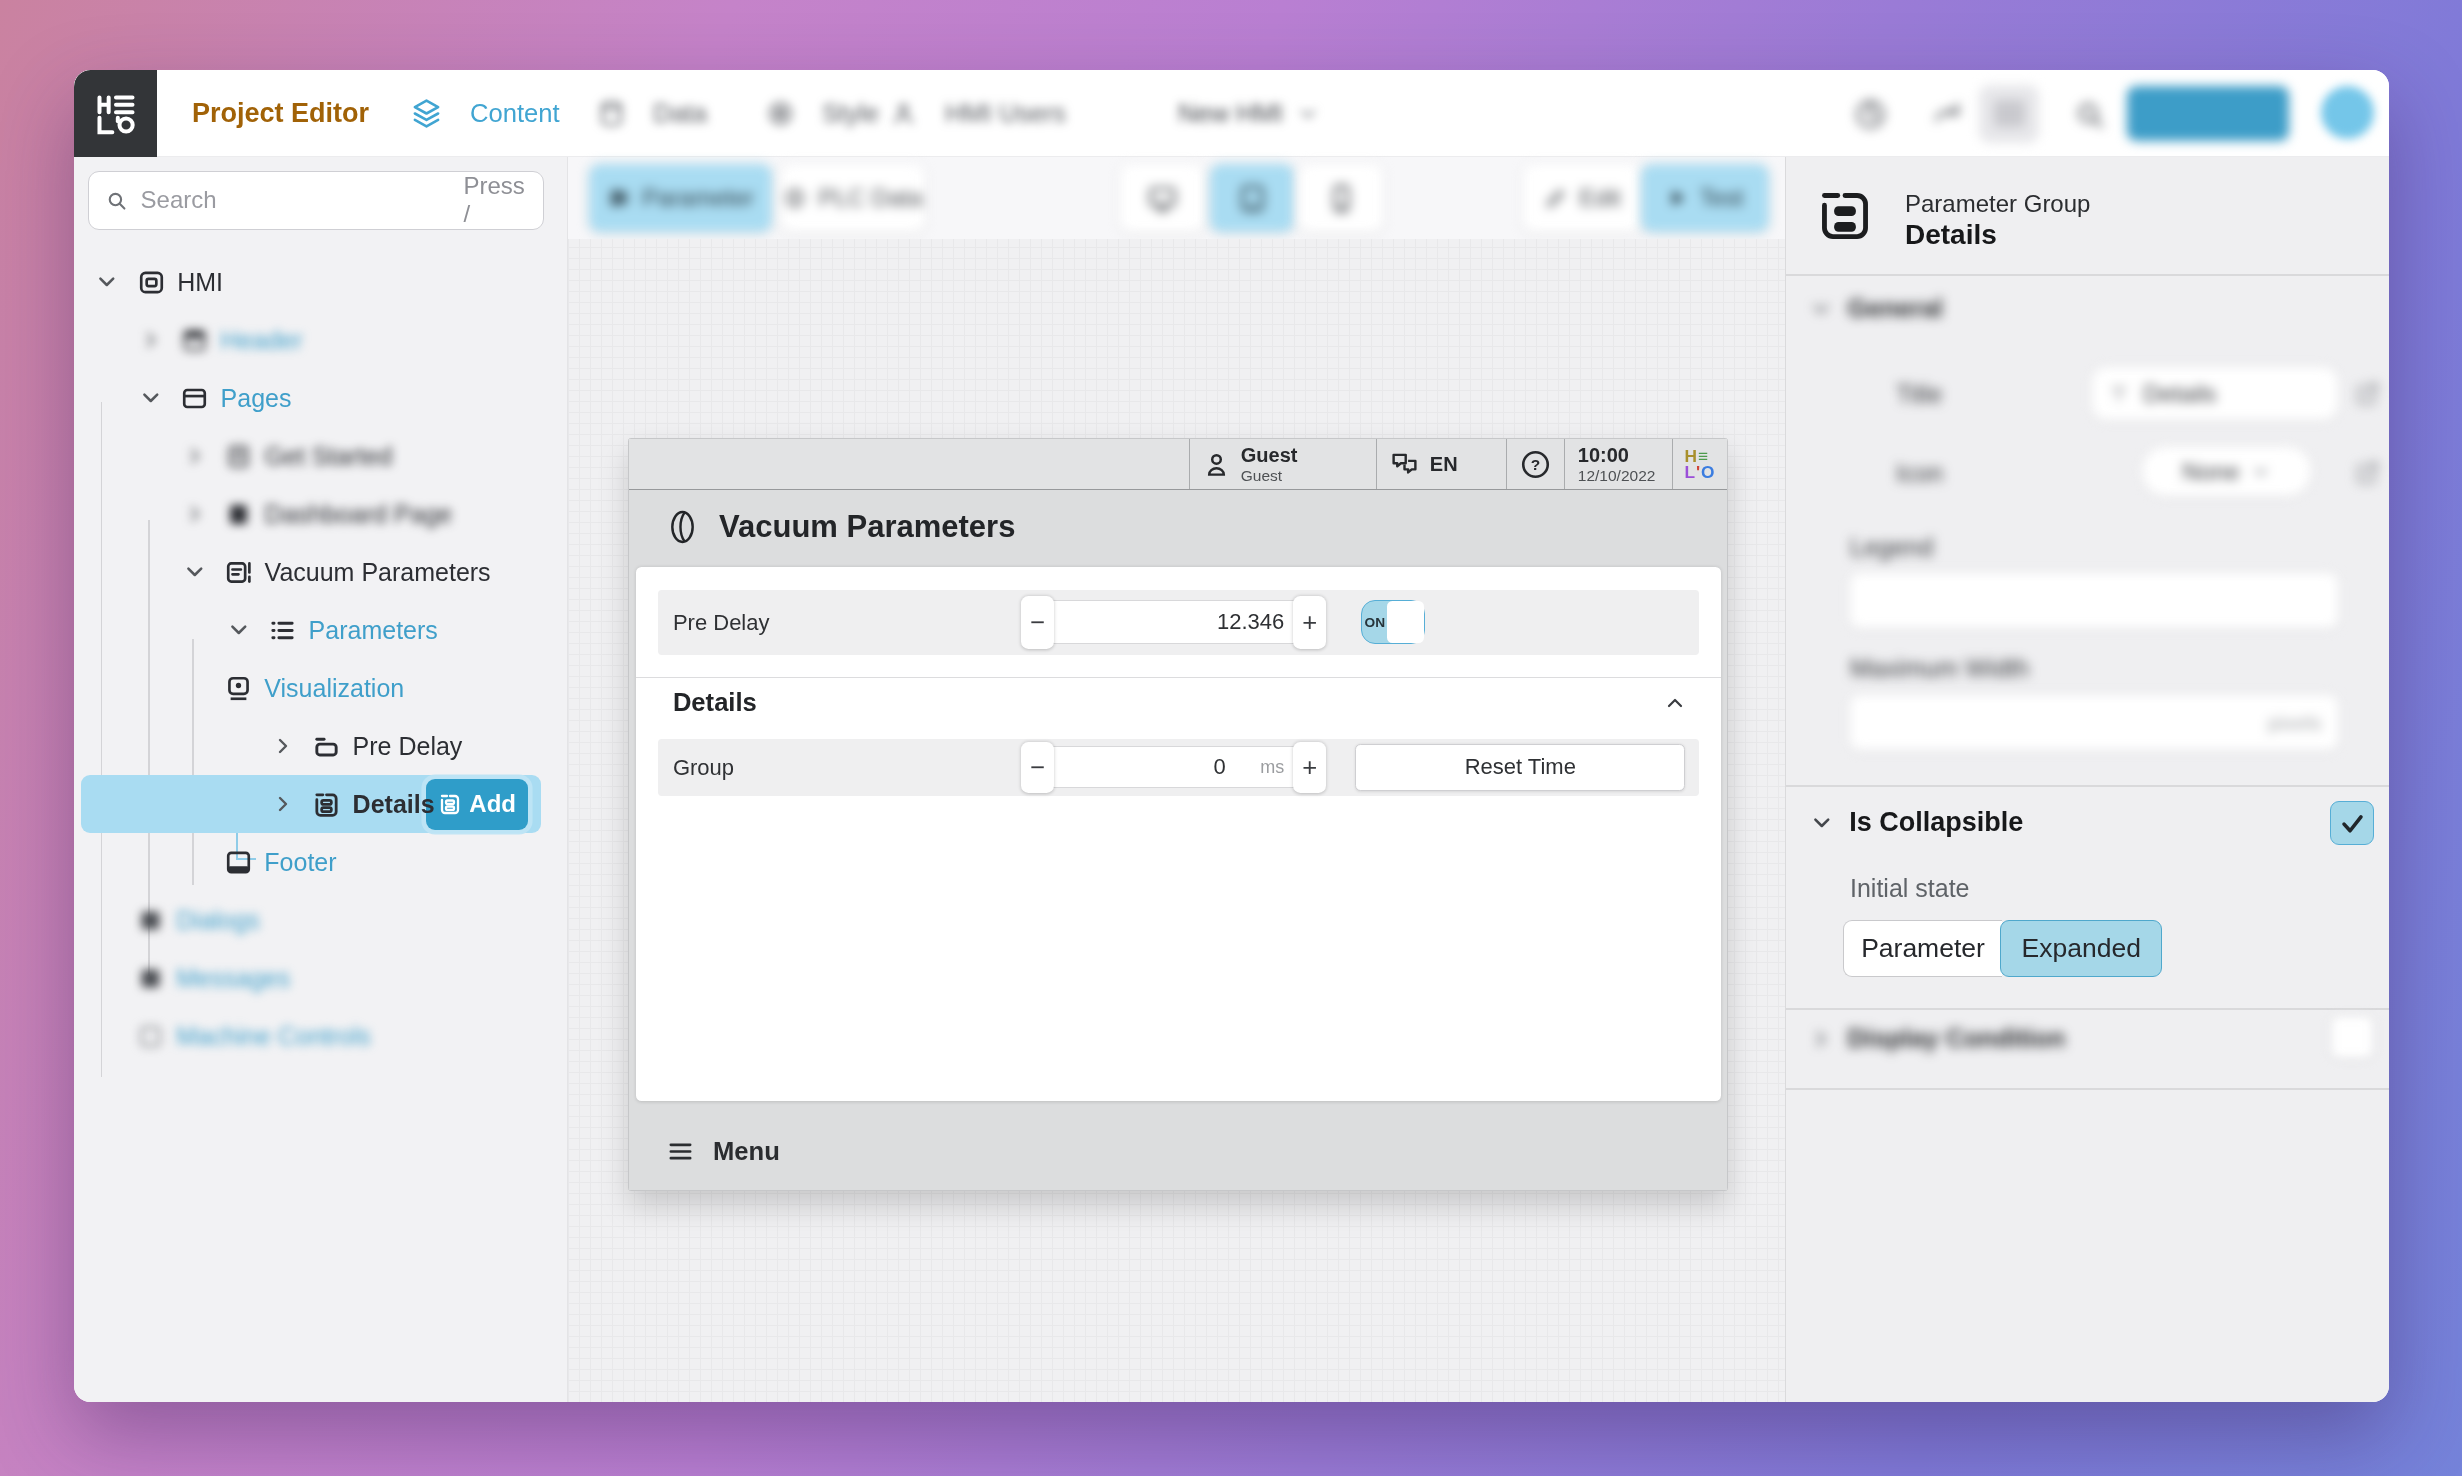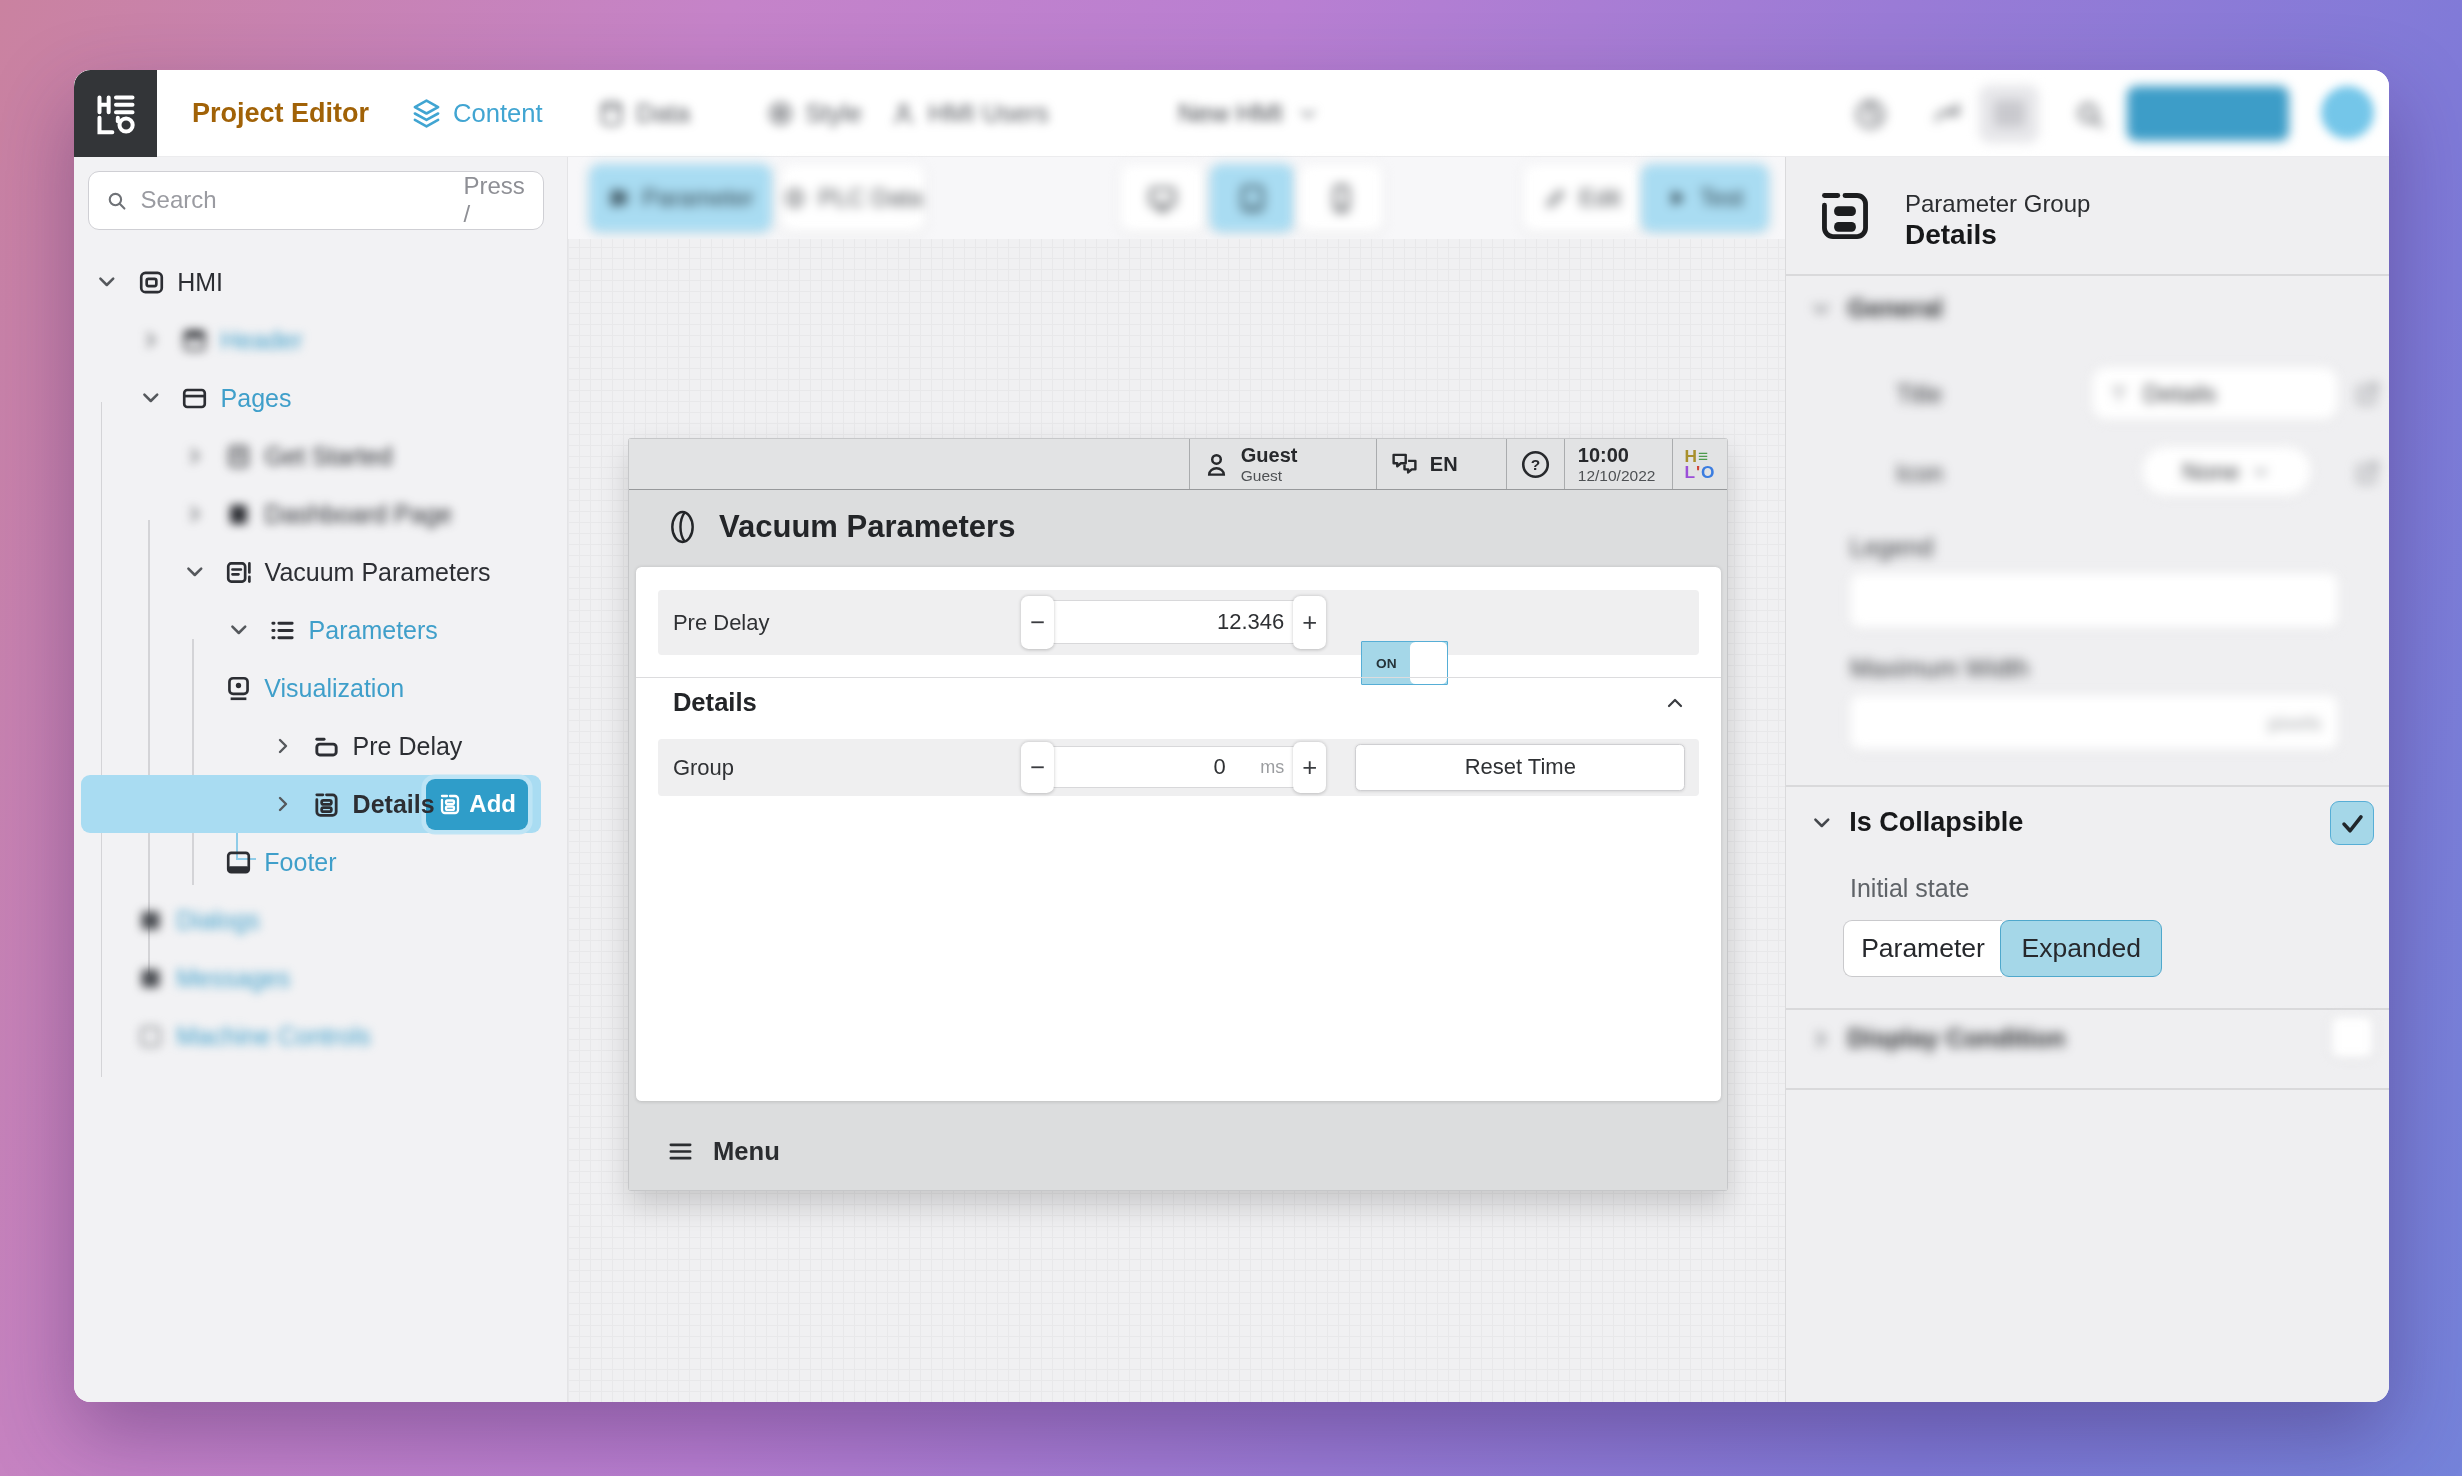--- a/index.html
+++ b/index.html
@@ -9,21 +9,21 @@
     background:linear-gradient(112deg,#ca82a0 0%,#c583c9 24%,#b97fd2 42%,#9a7bd6 62%,#7f7ad8 82%,#7583da 100%); }
   .window { position:absolute; left:74px; top:70px; width:2315px; height:1332px;
     background:#fff; border-radius:16.4px; overflow:hidden; box-shadow:0 33px 82px rgba(55,25,85,.38); }
   .blur { filter:blur(5.5px); }
   .blur-sm { filter:blur(4.6px); }
 
   
   .topbar { position:absolute; left:0; top:0; width:100%; height:87px; background:#fff; border-bottom:0.9px solid #ececee; }
   .logo-badge { position:absolute; left:0; top:0; width:83px; height:87px; background:#333538; border-top-left-radius:16.4px; display:flex; align-items:center; justify-content:center; }
   .app-title { position:absolute; left:118px; top:0; height:87px; display:flex; align-items:center; font-size:27px; font-weight:bold; color:#a16207; }
-  .tab { position:absolute; top:0; height:87px; display:flex; align-items:center; gap:11px; font-size:25.6px; color:#55585e; }
+  .tab { position:absolute; top:0; height:87px; display:flex; align-items:center; gap:28px; font-size:25.6px; color:#55585e; }
   .tab.active { color:#41a5d2; }
   .proj-dd { position:absolute; top:0; height:87px; display:flex; align-items:center; gap:12.8px; font-size:25.6px; color:#43464c; }
   .icon-btn { position:absolute; top:25.6px; width:37px; height:37px; color:#5a5d63; display:flex; align-items:center; justify-content:center; }
   .sq-btn { position:absolute; top:14.6px; width:60px; height:58px; background:#e7e7ea; border-radius:11px; display:flex; align-items:center; justify-content:center; }
   .sq-btn .inner { width:31px; height:27px; background:#c9c9ce; border-radius:4.6px; }
   .cta { position:absolute; top:16.4px; height:55px; border-radius:9px; background:#3d9dc8; }
   .avatar { position:absolute; top:16.4px; width:53px; height:53px; border-radius:50%; background:#74c6e9; }
 
   
   .main { position:absolute; left:0; top:87px; width:2315px; height:1246px; display:flex; }
@@ -74,21 +74,21 @@
   .prow { position:absolute; left:22px; width:1041px; background:#efeff0; border-radius:3.7px; }
   .prow .plabel { position:absolute; left:14.6px; top:50%; transform:translateY(-50%); font-size:22px; color:#2f3134; }
   .card-div { position:absolute; left:0; top:110px; width:100%; height:0.9px; background:#dcdcde; }
   .sect-head { position:absolute; left:22px; top:117px; width:1041px; height:40px; }
   .sect-head .st { position:absolute; left:14.6px; top:3.7px; font-size:25.6px; font-weight:bold; color:#232528; }
   .sect-head .chup { position:absolute; right:12.8px; top:7.3px; color:#3a3c40; }
   .stepper { position:absolute; display:flex; align-items:center; }
   .step-btn { width:33px; background:#fff; border-radius:7.3px; box-shadow:0 0.9px 3.7px rgba(0,0,0,.22); display:flex; align-items:center; justify-content:center; font-size:25.6px; color:#3a3c40; z-index:2; flex:none; }
   .step-input { background:#fff; border-top:0.9px solid #d8d8da; border-bottom:0.9px solid #d8d8da; display:flex; align-items:center; justify-content:flex-end; padding-right:14.6px; font-size:22px; color:#2f3134; gap:5.5px; }
   .step-input .unit { color:#9b9da0; font-size:18px;margin-left:29px; }
-  .toggle { position:absolute; width:87px; border:1.8px solid #56aed6; border-radius:1px; background:#a5d7e8; display:flex;margin-top:41px; }
+  .toggle { position:absolute; width:64px; border:1.8px solid #56aed6; border-radius:14px; background:#a5d7e8; display:flex; }
   .toggle .on-txt { flex:1; display:flex; align-items:center; justify-content:center; font-size:13.7px; font-weight:bold; color:#26343a; }
   .toggle .knob { width:37px; background:#fff; border-radius:5.5px; flex:none; }
   .reset-btn { position:absolute; background:#fff; border:0.9px solid #cfcfd2; border-radius:5.5px; display:flex; align-items:center; justify-content:center; font-size:22px; color:#2f3134; box-shadow:0 0.9px 2.7px rgba(0,0,0,.10); }
   .dev-menu { position:absolute; left:0; bottom:0; width:100%; height:77px; background:#dcddde; display:flex; align-items:center; padding-left:37px; gap:18px; }
   .dev-menu .mt { font-size:25.6px; font-weight:600; color:#2b2d30; }
 
   
   .insp-head-icon { position:absolute; left:30px; top:30px; width:58px; height:58px; color:#1c1d1f; }
   .insp-type { position:absolute; left:119px; top:33px; font-size:24px; color:#2b2d30; }
   .insp-name { position:absolute; left:119px; top:62px; font-size:28px; font-weight:bold; color:#17181a; }

